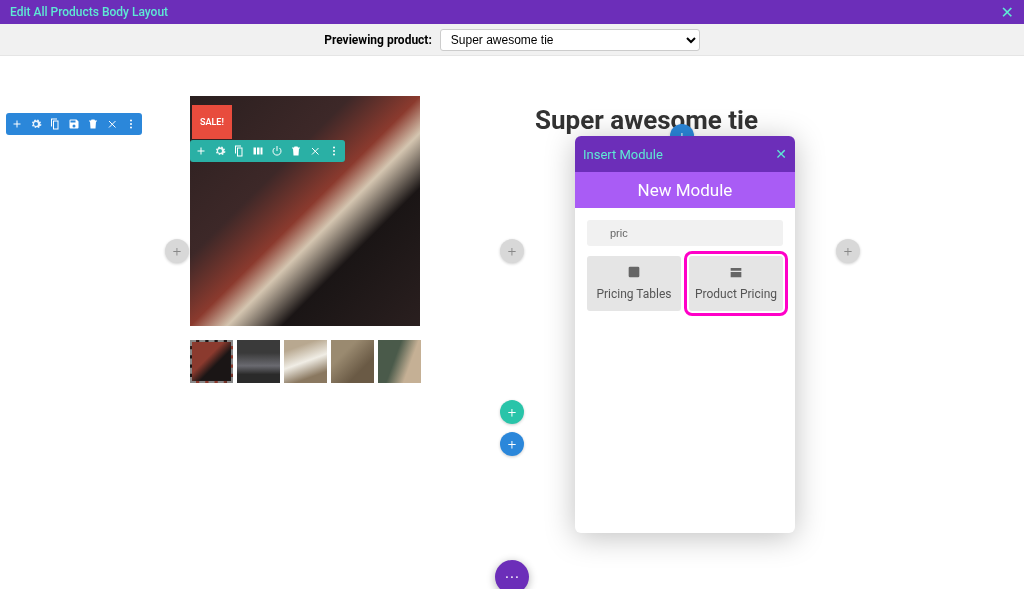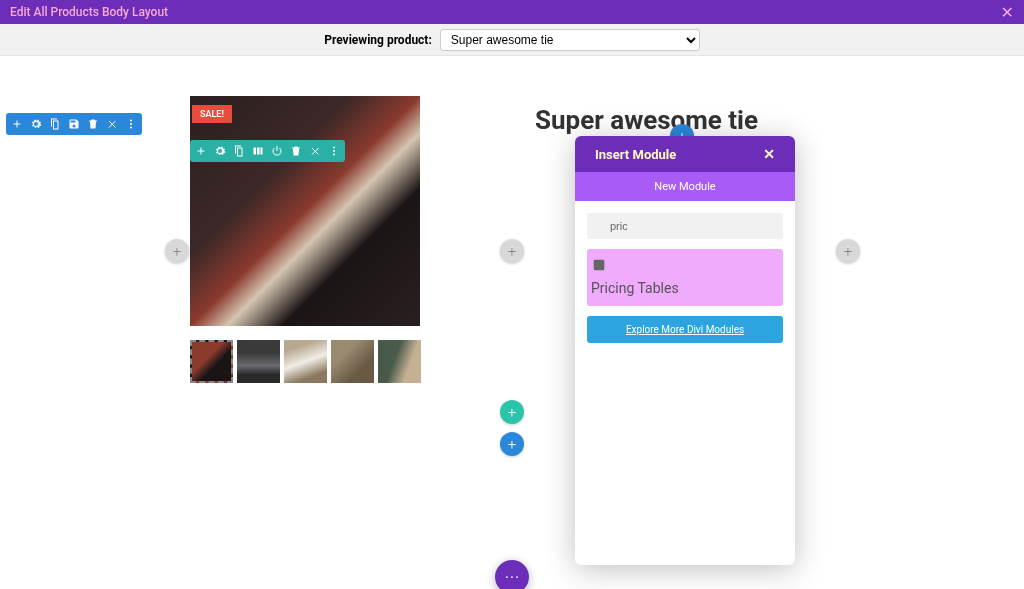--- a/index.html
+++ b/index.html
@@ -1,52 +1,52 @@
 <!DOCTYPE html>
 <html><head>
 <meta charset="utf-8">
 <style>
 *{box-sizing:border-box;margin:0;padding:0}
 body{font-family:-apple-system,BlinkMacSystemFont,"Segoe UI",Roboto,sans-serif;font-size:13px;background:#fff;width:1024px;height:589px;overflow:hidden;position:relative}
-.titlebar{background:#6c2eb9;color:#f9a8d4;display:flex;align-items:center;justify-content:space-between;height:24px;padding:0 10px;font-size:12px;font-weight:500}
+.titlebar{background:#6c2eb9;color:#5eead4;display:flex;align-items:center;justify-content:space-between;height:24px;padding:0 10px;font-size:12px;font-weight:500}
 .titlebar .close{font-size:16px;cursor:pointer}
 .preview-bar{background:#f1f1f1;display:flex;align-items:center;justify-content:center;height:32px;gap:8px;font-size:12px;border-bottom:1px solid #e5e5e5}
 .preview-bar .lbl{font-weight:700}
 .preview-bar select{width:260px;height:22px;border:1px solid #ccc;border-radius:3px;padding:0 6px;font-size:12px;background:#fff}
 .toolbar{position:absolute;background:#2ab0a5;height:22px;border-radius:3px;display:flex;align-items:center;padding:0 3px;gap:3px;z-index:20}
 .toolbar.blue{background:#2b87da}
 .toolbar.dark{background:#4c4c55}
 .toolbar-main{top:57px;left:6px}
 .toolbar-img{top:84px;left:190px}
 .toolbar-title{top:97px;left:628px}
 .tb-btn{width:16px;height:16px;display:flex;align-items:center;justify-content:center;color:#fff;font-size:11px;cursor:pointer}
 .tb-btn svg{width:12px;height:12px;fill:#fff}
 .canvas{position:relative;width:100%;height:calc(100% - 56px)}
 .product-img{position:absolute;top:40px;left:190px;width:230px;height:230px}
-.sale-tag{position:absolute;top:49px;left:192px;background:#e84c3d;color:#fff;font-size:9px;font-weight:600;padding:4px 8px;z-index:15}
+.sale-tag{position:absolute;top:49px;left:192px;background:#e84c3d;color:#fff;font-size:9px;font-weight:600;padding:12px 8px;z-index:15}
 .thumbs{position:absolute;top:284px;left:190px;display:flex;gap:4px}
 .thumbs .th{width:43px;height:43px;cursor:pointer}
 .thumbs .th.active{border:2px dashed #888;padding:1px}
 .prod-title{position:absolute;top:49px;left:535px;font-size:26px;font-weight:700;color:#333}
 .add-circle{position:absolute;width:24px;height:24px;border-radius:50%;display:flex;align-items:center;justify-content:center;color:#fff;font-size:15px;font-weight:300;cursor:pointer;box-shadow:0 1px 3px rgba(0,0,0,.2)}
 .add-grey{background:#d8d8d8;color:#888}
 .add-blue{background:#2b87da}
 .add-teal{background:#29c4a9}
 .add-purple{background:#6c2eb9;box-shadow:0 2px 8px rgba(0,0,0,.3)}
 .fab{width:34px;height:34px;font-size:20px}
 .modal{position:absolute;top:80px;left:575px;width:220px;background:#fff;border-radius:6px;box-shadow:0 4px 30px rgba(0,0,0,.25);z-index:100}
-.modal-hdr{background:#6c2eb9;color:#fef9c3;border-radius:6px 6px 0 0;padding:10px 20px;display:flex;justify-content:space-between;align-items:center;font-size:13px;font-weight:700}
+.modal-hdr{background:#6c2eb9;color:#5eead4;border-radius:6px 6px 0 0;padding:10px 8px;display:flex;justify-content:space-between;align-items:center;font-size:13px;font-weight:400}
 .modal-hdr .x{font-size:14px;cursor:pointer}
 .tabs{display:flex;background:#8e44eb}
-.tab{flex:1;text-align:center;color:#fff;font-size:11px;padding:8px 12px;cursor:pointer}
+.tab{flex:1;text-align:center;color:#fff;font-size:17px;padding:8px 12px;cursor:pointer}
 .tab.active{background:#a95cf5}
 .modal-body{padding:12px}
 .search{background:#f1f1f1;border:none;padding:7px 23px;width:100%;font-size:11px;color:#666;border-radius:3px}
 .mods{display:flex;gap:8px;margin-top:10px}
-.mod{flex:1;background:#f0abfc;text-align:left;padding:8px 4px 10px;border-radius:3px;cursor:pointer;font-size:14px;color:#555}
+.mod{flex:1;background:#e5e5e5;text-align:center;padding:8px 4px 10px;border-radius:3px;cursor:pointer;font-size:12px;color:#555}
 .mod.hl{outline:3px solid #ff00c8;outline-offset:2px}
 .mod svg{width:16px;height:16px;margin-bottom:4px;fill:#666}
 .explore{display:block;background:#2da3e0;color:#fff;text-align:center;font-size:10px;padding:8px;margin-top:10px;border-radius:3px;text-decoration:underline;cursor:pointer}
 
 .ph-main{background:linear-gradient(135deg,#2a1f1f 0%,#3d2828 35%,#8b3a2e 50%,#d4c5b0 58%,#1a1515 70%,#2a1f1f 100%)}
 .ph1{background:linear-gradient(135deg,#8b3a2e 40%,#1a1515 60%)}
 .ph2{background:linear-gradient(180deg,#3a3a3a 30%,#6a6a70 60%,#2a2a2a 80%)}
 .ph3{background:linear-gradient(160deg,#b8a890 20%,#f0ede5 50%,#8a7860 80%)}
 .ph4{background:linear-gradient(135deg,#9a8a70 30%,#6a5a45 70%)}
 .ph5{background:linear-gradient(110deg,#4a5a4a 40%,#c5b095 70%)}
@@ -220,19 +220,24 @@
   </div>
   <div class="modal-body">
    <input class="search" value="pric" style="">
    <div class="mods">
     <div class="mod">
      <svg viewBox="0 0 24 24">
               <rect x="4" y="4" width="16" height="16" rx="2"></rect>
             </svg>
      <div>Pricing Tables</div>
     </div>
+    <div class="mod hl">
+     <svg viewBox="0 0 24 24">
+              <path d="M4 6h16v4H4zM4 12h16v8H4z"></path>
+            </svg>
+     <div>Product Pricing</div>
+    </div>
    </div>
-   <a class="explore">Explore More Divi Modules</a>
   </div>
   <div style="height:210px"></div>
  </div>
 
 </div>
 
 </body></html>

